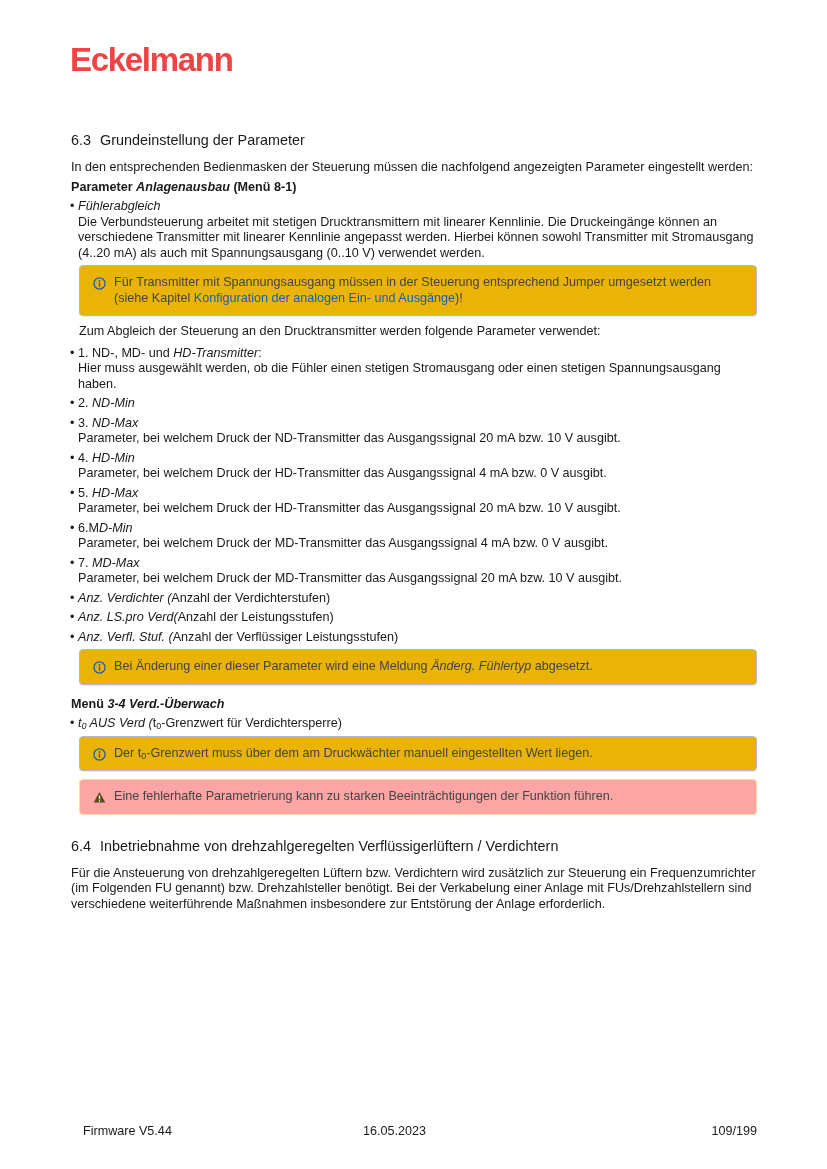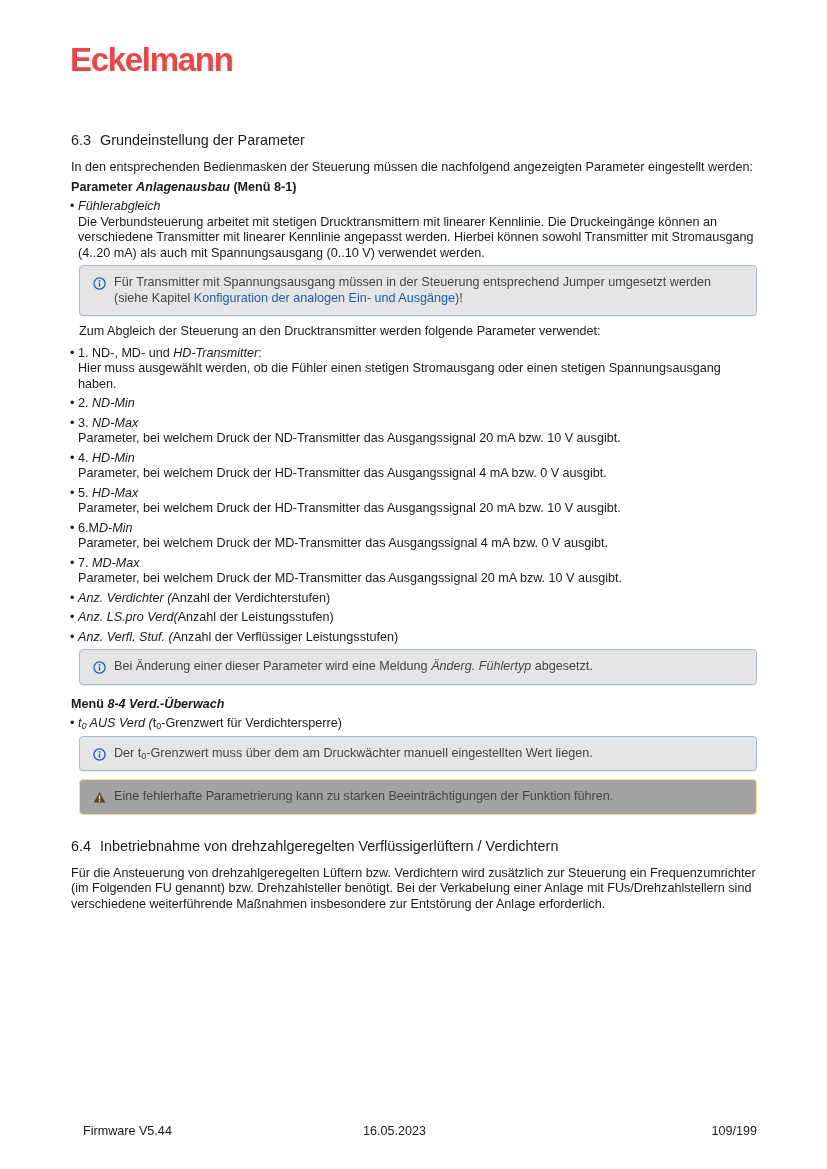--- a/index.html
+++ b/index.html
@@ -10,22 +10,22 @@
   .content { position: absolute; left: 71px; top: 131px; width: 686px; font-size: 12.6px; line-height: 15.5px; }
   h2 { font-size: 14.4px; font-weight: normal; margin: 0 0 11px 0; line-height: 18px; }
   h2 .num { margin-right: 5px; }
   p { margin: 0 0 4px 0; }
   .subhead { font-weight: bold; margin: 0 0 4px 0; }
   ul { list-style: none; margin: 0; padding: 0; }
   li { position: relative; padding-left: 7px; margin-bottom: 4px; }
   li .bullet { position: absolute; left: -1px; top: 0; }
   li .body { display: block; }
   .box { margin: 3px 0 8px 8px; border-radius: 4px; padding: 9px 12px 9px 34px; position: relative; }
-  .box.info { border: 1px solid #a9bccd; background: #e5e5e5; box-shadow: 0 1px 1px rgba(0,0,0,0.08); color: #444; }
-  .box.warn { border: 1px solid #f5df9a; background: #a3a3a3; color: #444; }
+  .box.info { border: 1px solid #a9bccd; background: #eab308; box-shadow: 0 1px 1px rgba(0,0,0,0.08); color: #444; }
+  .box.warn { border: 1px solid #f5df9a; background: #fca5a5; color: #444; }
   .box .icon { position: absolute; left: 13px; top: 11px; width: 13px; height: 13px; }
   .link { color: #1a5fae; }
   .indent-p { margin-left: 8px; margin-bottom: 6px; }
   .footer { position: absolute; top: 1124px; left: 71px; width: 686px; font-size: 12.6px; }
   .footer .left { position: absolute; left: 12px; }
   .footer .center { position: absolute; left: 292px; }
   .footer .right { position: absolute; right: 0; }
   sub { font-size: 9px; vertical-align: -2px; line-height: 0; }
   i { font-style: italic; }
   .sec2 { margin-top: 22px; }
@@ -119,21 +119,21 @@
   <div class="box info">
     <svg class="icon" viewBox="0 0 14 14">
       <circle cx="7" cy="7" r="6" fill="none" stroke="#1a5fae" stroke-width="1.4"></circle>
       <circle cx="7" cy="4.2" r="0.9" fill="#1a5fae"></circle>
       <rect x="6.3" y="6" width="1.4" height="4.5" fill="#1a5fae"></rect>
     </svg>
     <span>Bei Änderung einer dieser Parameter wird eine Meldung </span><i>Änderg. Fühlertyp</i><span> abgesetzt.</span>
   </div>
 
   <div class="subhead" style="margin-top:12px">
-    <span>Menü </span><i>8-4 Verd.-Überwach</i>
+    <span>Menü </span><i>3-4 Verd.-Überwach</i>
   </div>
 
   <ul>
     <li>
       <span class="bullet">•</span>
       <span class="body">
         <i><span>t</span><sub>0</sub><span> AUS Verd (</span></i><span>t</span><sub>0</sub><span>-Grenzwert für Verdichtersperre)</span>
       </span>
     </li>
   </ul>

